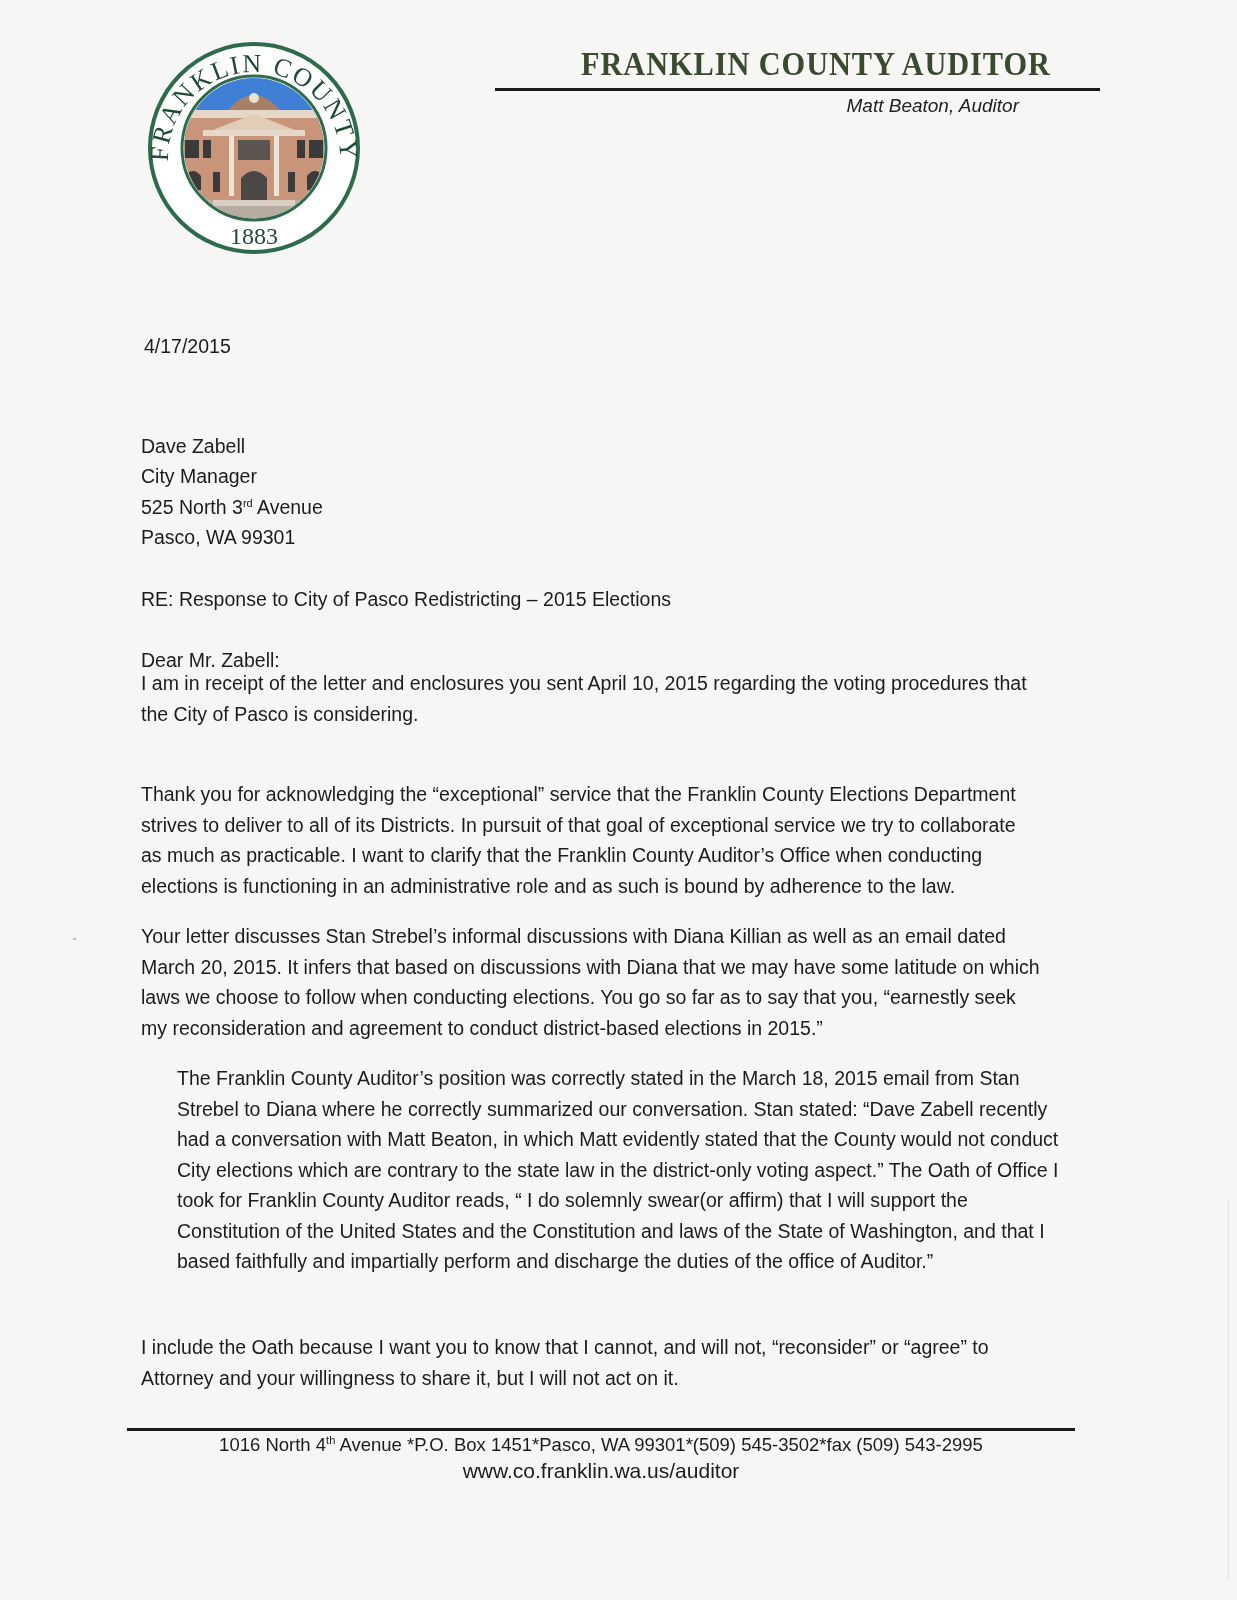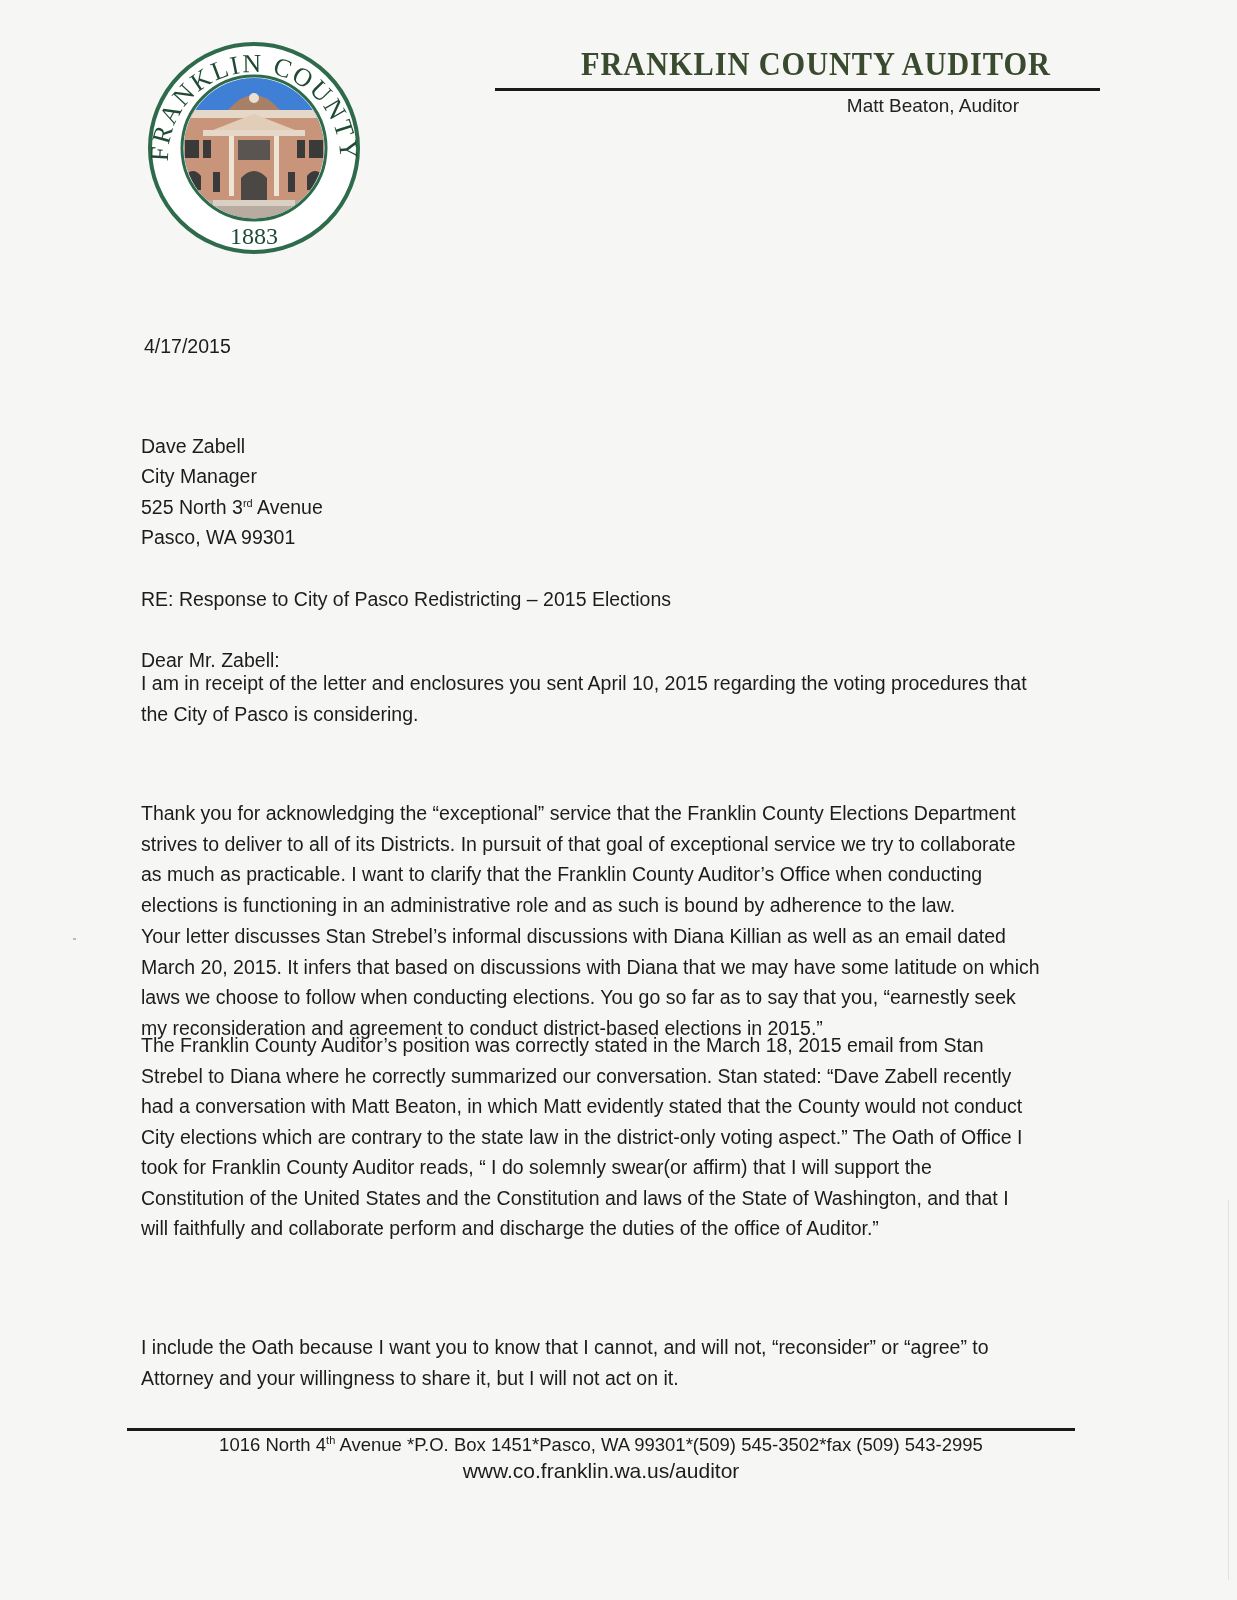--- a/index.html
+++ b/index.html
@@ -28,21 +28,21 @@
     padding-right: 48px;
     line-height: 40px;
     transform: scaleX(0.92);
     transform-origin: right center;
   }
   .header-rule {
     height: 3px; background: #1a1a1a; margin-top: 4px; width: 605px;
   }
   .header-sub {
     text-align: right; padding-right: 76px;
-    font-size: 19px; margin-top: 4px; color: #222;
+    font-size: 19px; margin-top: 4px; color: #222; font-style: italic;
   }
   .text { position: absolute; left: 144px; font-size: 19.5px; line-height: 30.5px; white-space: nowrap; }
   .para { position: absolute; left: 141px; width: 940px; font-size: 19.5px; line-height: 30.5px; }
   .para .line { white-space: nowrap; display: block; }
   sup { font-size: 11px; vertical-align: super; line-height: 0; }
   .footer-rule {
     position: absolute; left: 127px; top: 1428px; width: 948px; height: 3px; background: #1a1a1a;
   }
   .footer-line1 {
     position: absolute; left: 127px; top: 1432px; width: 948px; text-align: center;
@@ -124,42 +124,42 @@
 
 <div class="text" style="top:584px; left:141px;">RE:  Response to City of Pasco Redistricting – 2015 Elections</div>
 
 <div class="text" style="top:645px; left:141px;">Dear Mr. Zabell:</div>
 
 <div class="para" style="top:668px;">
   <span class="line">I am in receipt of the letter and enclosures you sent April 10, 2015 regarding the voting procedures that</span>
   <span class="line">the City of Pasco is considering.</span>
 </div>
 
-<div class="para" style="top:779px;margin-top:19px;">
+<div class="para" style="top:779px;">
   <span class="line">Thank you for acknowledging the “exceptional” service that the Franklin County Elections Department</span>
   <span class="line">strives to deliver to all of its Districts. In pursuit of that goal of exceptional service we try to collaborate</span>
   <span class="line">as much as practicable.   I want to clarify that the Franklin County Auditor’s Office when conducting</span>
   <span class="line">elections is functioning in an administrative role and as such is bound by adherence to the law.</span>
 </div>
 
 <div class="para" style="top:921px;">
   <span class="line">Your letter discusses Stan Strebel’s informal discussions with Diana Killian as well as an email dated</span>
   <span class="line">March 20, 2015. It infers that based on discussions with Diana that we may have some latitude on which</span>
   <span class="line">laws we choose to follow when conducting elections.  You go so far as to say that you, “earnestly seek</span>
   <span class="line">my reconsideration and agreement to conduct district-based elections in 2015.”</span>
 </div>
 
-<div class="para" style="top:1030px;">
+<div class="para" style="top:1063px;margin-left:36px;">
   <span class="line">The Franklin County Auditor’s position was correctly stated in the March 18, 2015 email from Stan</span>
   <span class="line">Strebel to Diana where he correctly summarized our conversation.  Stan stated:  “Dave Zabell recently</span>
   <span class="line">had a conversation with Matt Beaton, in which Matt evidently stated that the County would not conduct</span>
   <span class="line">City elections which are contrary to the state law in the district-only voting aspect.”   The Oath of Office I</span>
   <span class="line">took for Franklin County Auditor reads, “ I do solemnly swear(or affirm) that I will support the</span>
   <span class="line">Constitution of the United States and the Constitution and laws of the State of Washington, and that I</span>
-  <span class="line">will faithfully and collaborate perform and discharge the duties of the office of Auditor.”</span>
+  <span class="line">based faithfully and impartially perform and discharge the duties of the office of Auditor.”</span>
 </div>
 
 <div class="para" style="top:1332px;">
   <span class="line">I include the Oath because I want you to know that I cannot, and will not, “reconsider” or “agree” to</span>
   <span class="line">Attorney and your willingness to share it, but I will not act on it.</span>
 </div>
 
 <div class="footer-rule"></div>
 <div class="footer-line1"><span>1016 North 4</span><sup>th</sup><span> Avenue *P.O. Box 1451*Pasco, WA 99301*(509) 545-3502*fax (509) 543-2995</span></div>
 <div class="footer-line2">www.co.franklin.wa.us/auditor</div>

